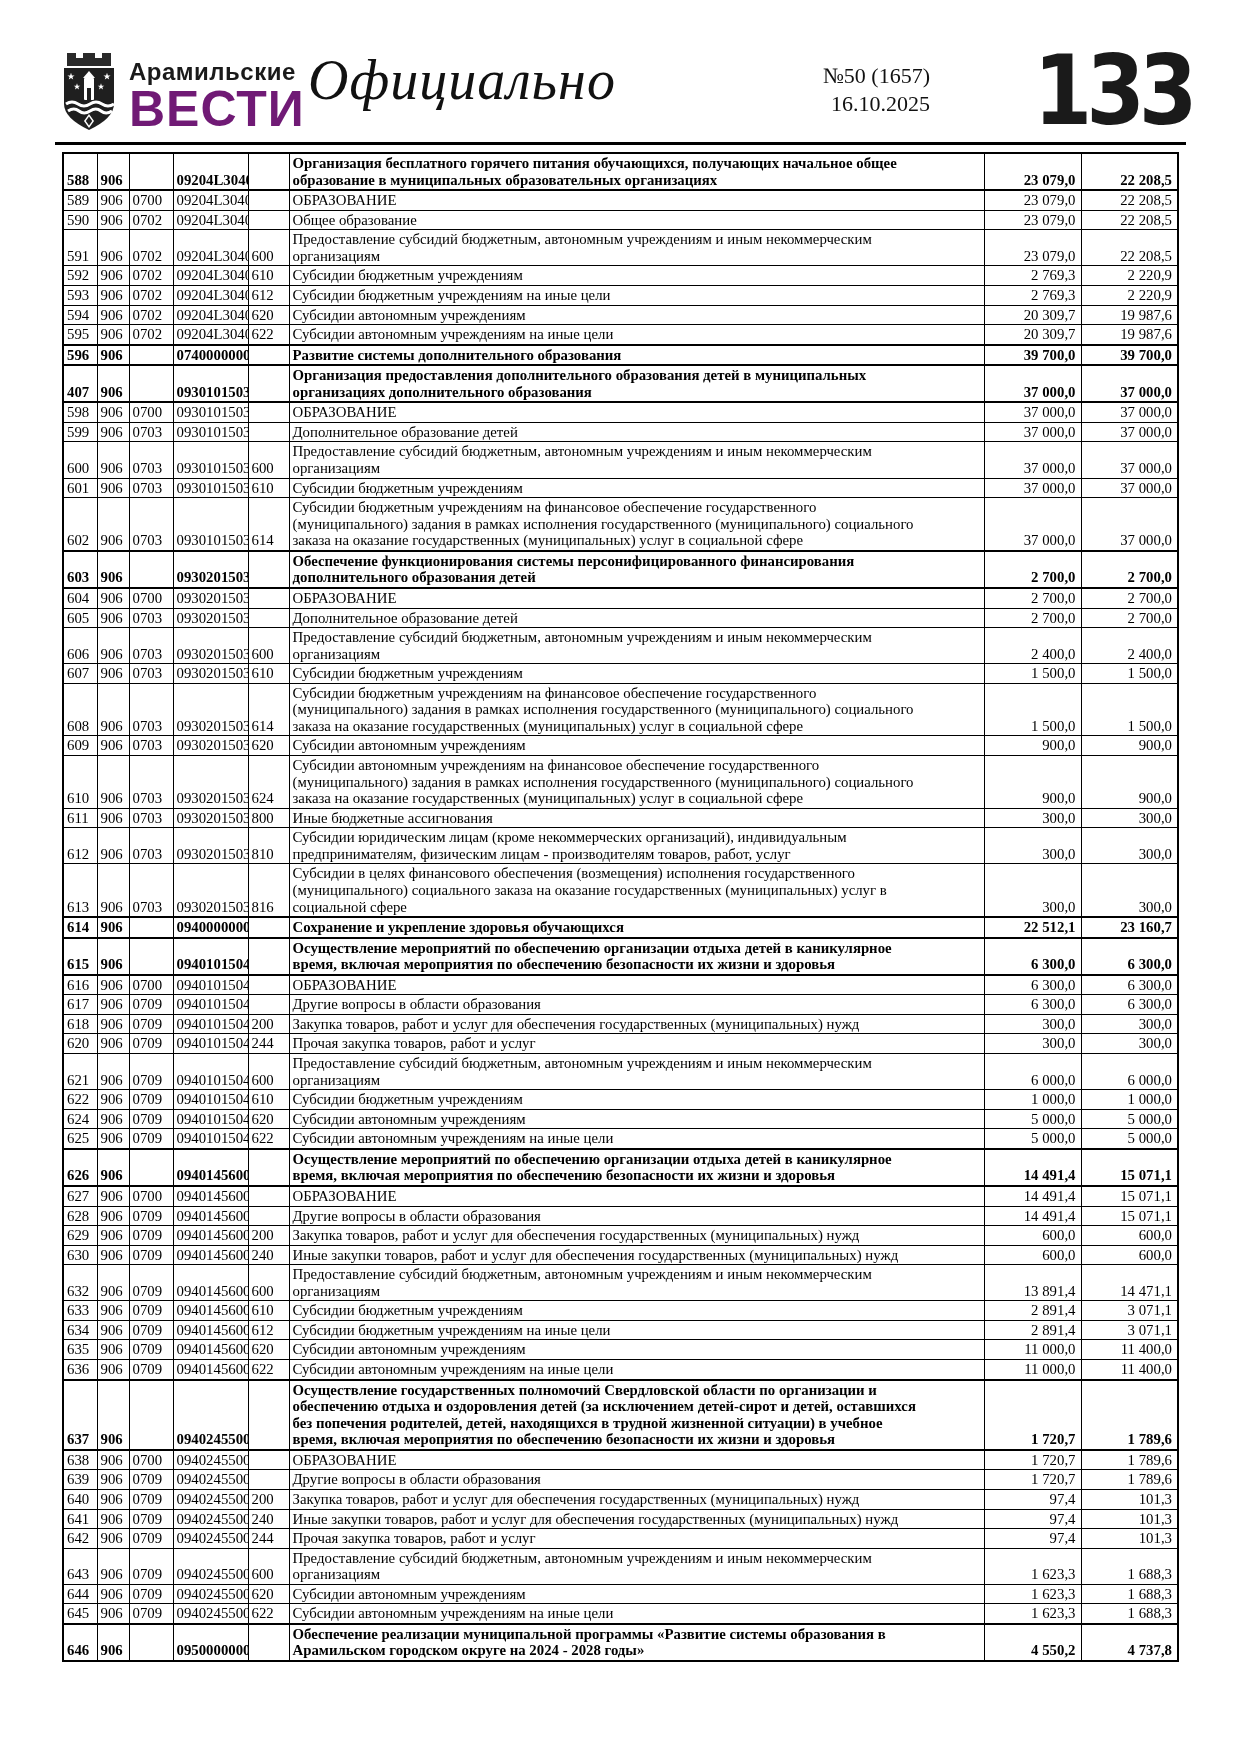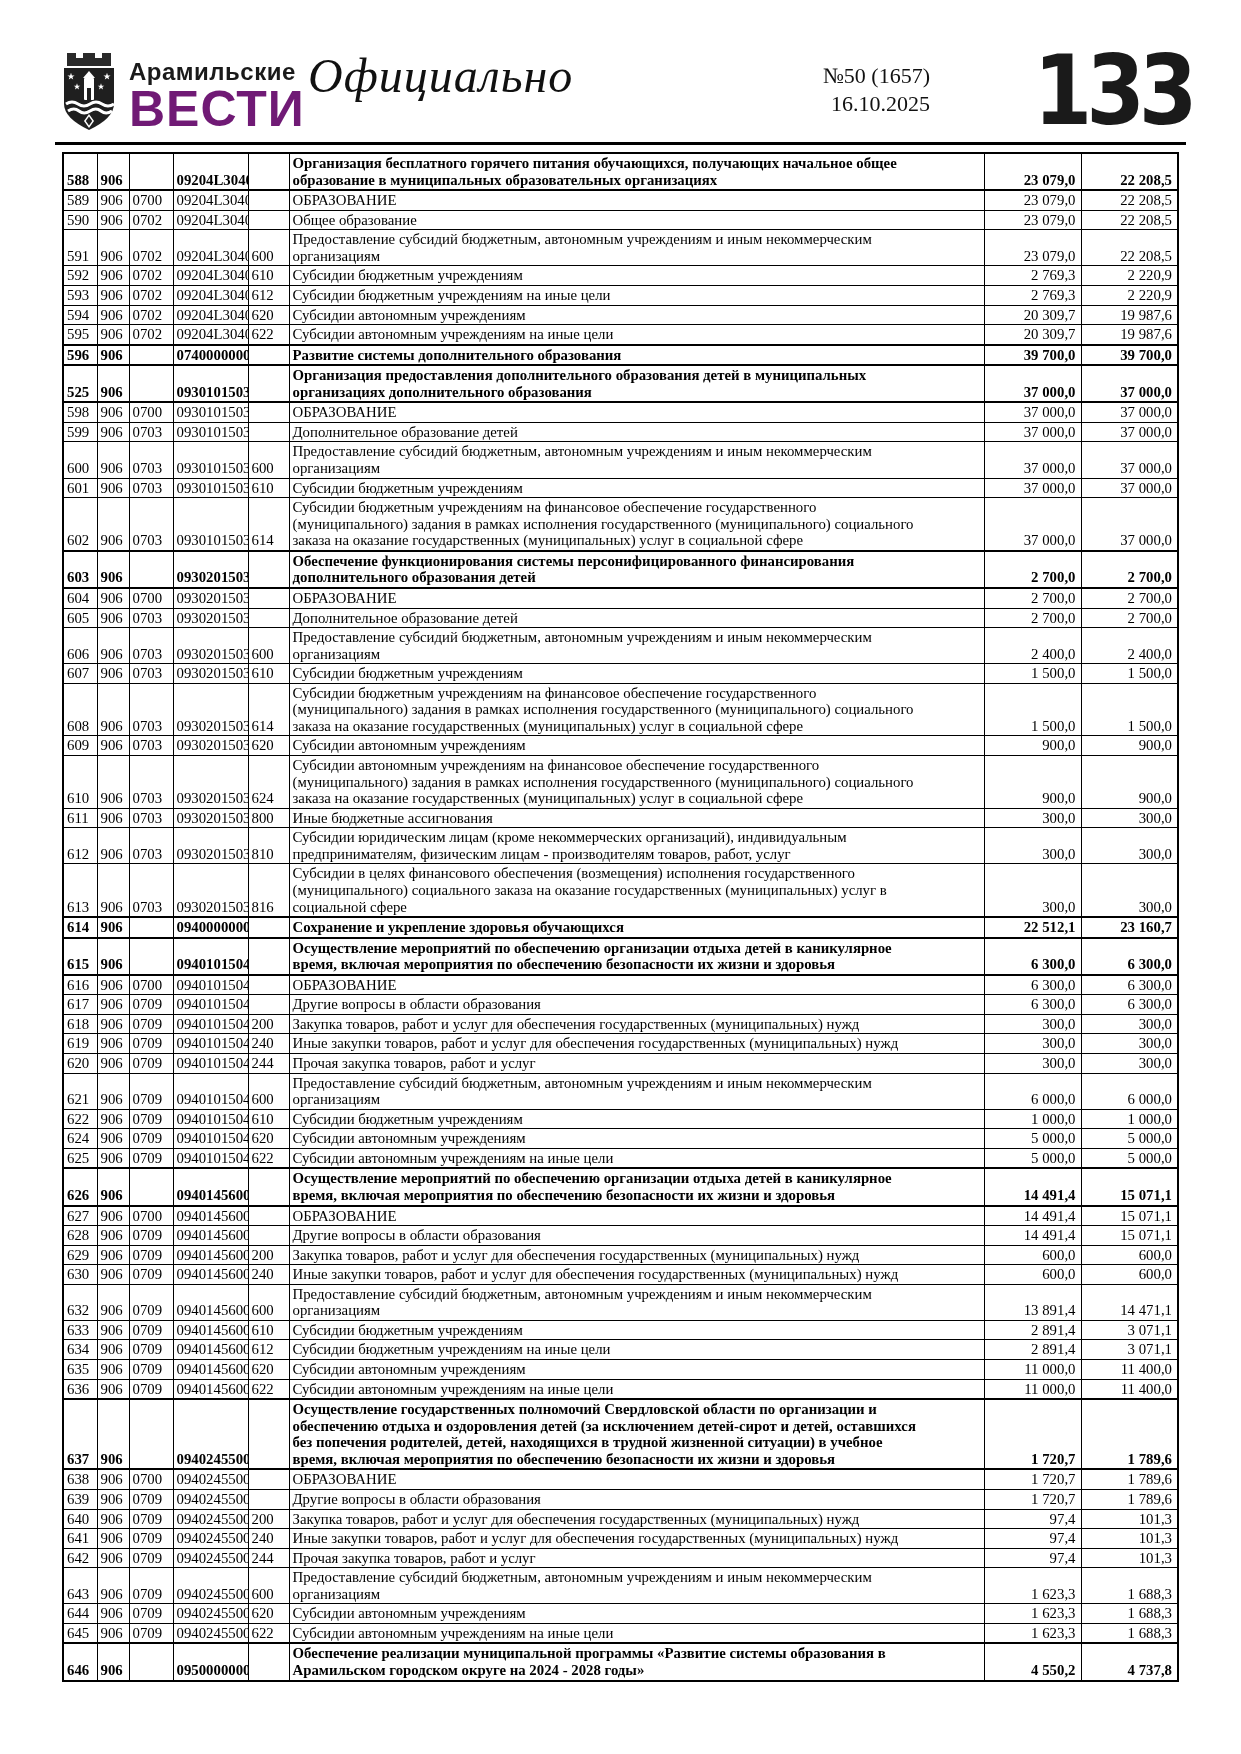--- a/index.html
+++ b/index.html
@@ -21,21 +21,21 @@
     font-size: 24px; font-weight: bold; color: #1a1a1a;
     letter-spacing: 0.5px; margin-top: 12px; line-height: 1;
   }
   .logo-bottom {
     font-size: 50px; font-weight: bold; color: #701a75;
     letter-spacing: 1px; line-height: 0.92; margin-top: 2px;
   }
   .section-title {
     position: absolute; left: 308px; top: 52px;
     font-family: "Liberation Serif", serif; font-style: italic;
-    font-size: 48px; line-height: 1; color: #111; letter-spacing: 1px;
+    font-size: 56px; line-height: 1; color: #111; letter-spacing: 1px;
   }
   .issue-block {
     position: absolute; right: 311px; top: 62px;
     text-align: right; font-size: 22px; line-height: 1.25; color: #111;
     font-family: "Liberation Serif", serif;
   }
   .page-number {
     position: absolute; right: 50px; top: 46px;
     font-family: "DejaVu Sans", sans-serif; font-weight: bold;
     font-size: 96px; line-height: 0.95; color: #1a1a1a;
@@ -200,21 +200,21 @@
         <td class="c0">596</td>
         <td class="c1">906</td>
         <td class="c2"></td>
         <td class="c3">0740000000</td>
         <td class="c4"></td>
         <td class="c5">Развитие системы дополнительного образования</td>
         <td class="c6">39 700,0</td>
         <td class="c7">39 700,0</td>
       </tr>
       <tr class="bold-row">
-        <td class="c0">525</td>
+        <td class="c0">407</td>
         <td class="c1">906</td>
         <td class="c2"></td>
         <td class="c3">0930101503</td>
         <td class="c4"></td>
         <td class="c5">Организация предоставления дополнительного образования детей в муниципальных организациях дополнительного образования</td>
         <td class="c6">37 000,0</td>
         <td class="c7">37 000,0</td>
       </tr>
       <tr>
         <td class="c0">598</td>
@@ -420,30 +420,20 @@
         <td class="c0">618</td>
         <td class="c1">906</td>
         <td class="c2">0709</td>
         <td class="c3">0940101504</td>
         <td class="c4">200</td>
         <td class="c5">Закупка товаров, работ и услуг для обеспечения государственных (муниципальных) нужд</td>
         <td class="c6">300,0</td>
         <td class="c7">300,0</td>
       </tr>
       <tr>
-        <td class="c0">619</td>
-        <td class="c1">906</td>
-        <td class="c2">0709</td>
-        <td class="c3">0940101504</td>
-        <td class="c4">240</td>
-        <td class="c5">Иные закупки товаров, работ и услуг для обеспечения государственных (муниципальных) нужд</td>
-        <td class="c6">300,0</td>
-        <td class="c7">300,0</td>
-      </tr>
-      <tr>
         <td class="c0">620</td>
         <td class="c1">906</td>
         <td class="c2">0709</td>
         <td class="c3">0940101504</td>
         <td class="c4">244</td>
         <td class="c5">Прочая закупка товаров, работ и услуг</td>
         <td class="c6">300,0</td>
         <td class="c7">300,0</td>
       </tr>
       <tr>

